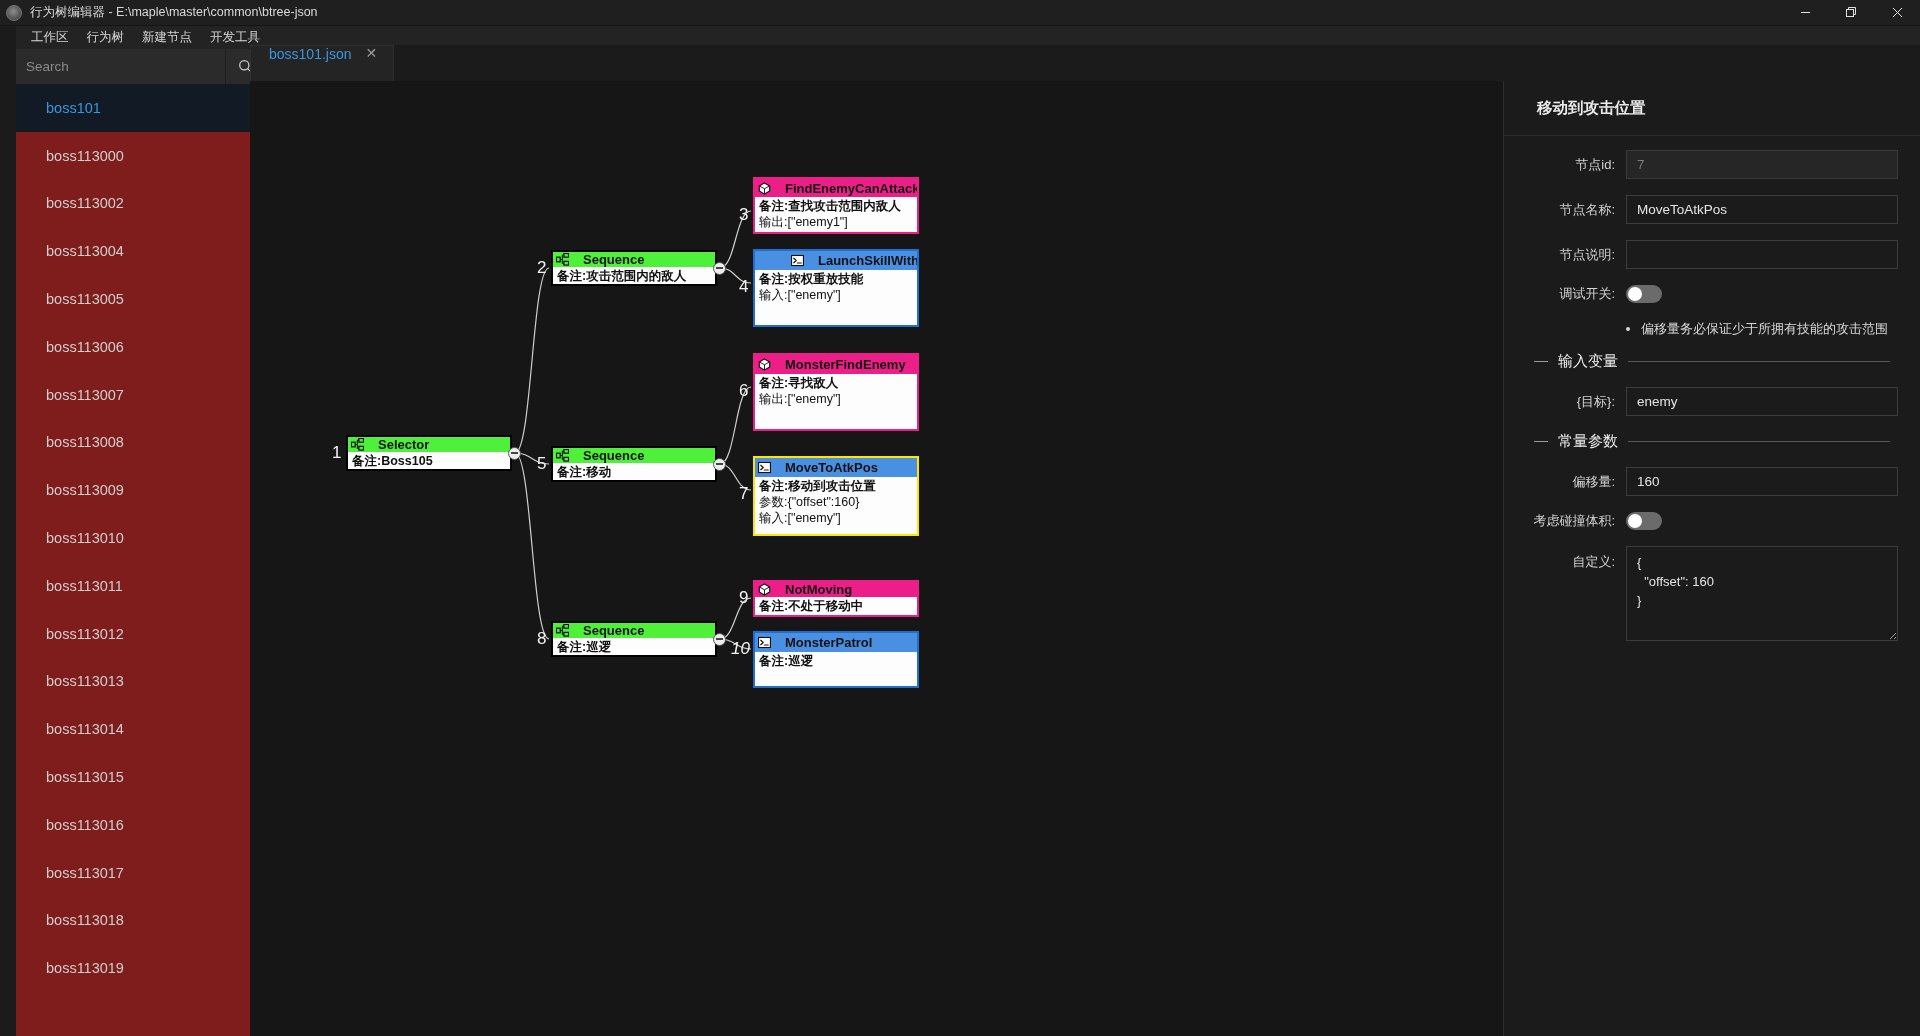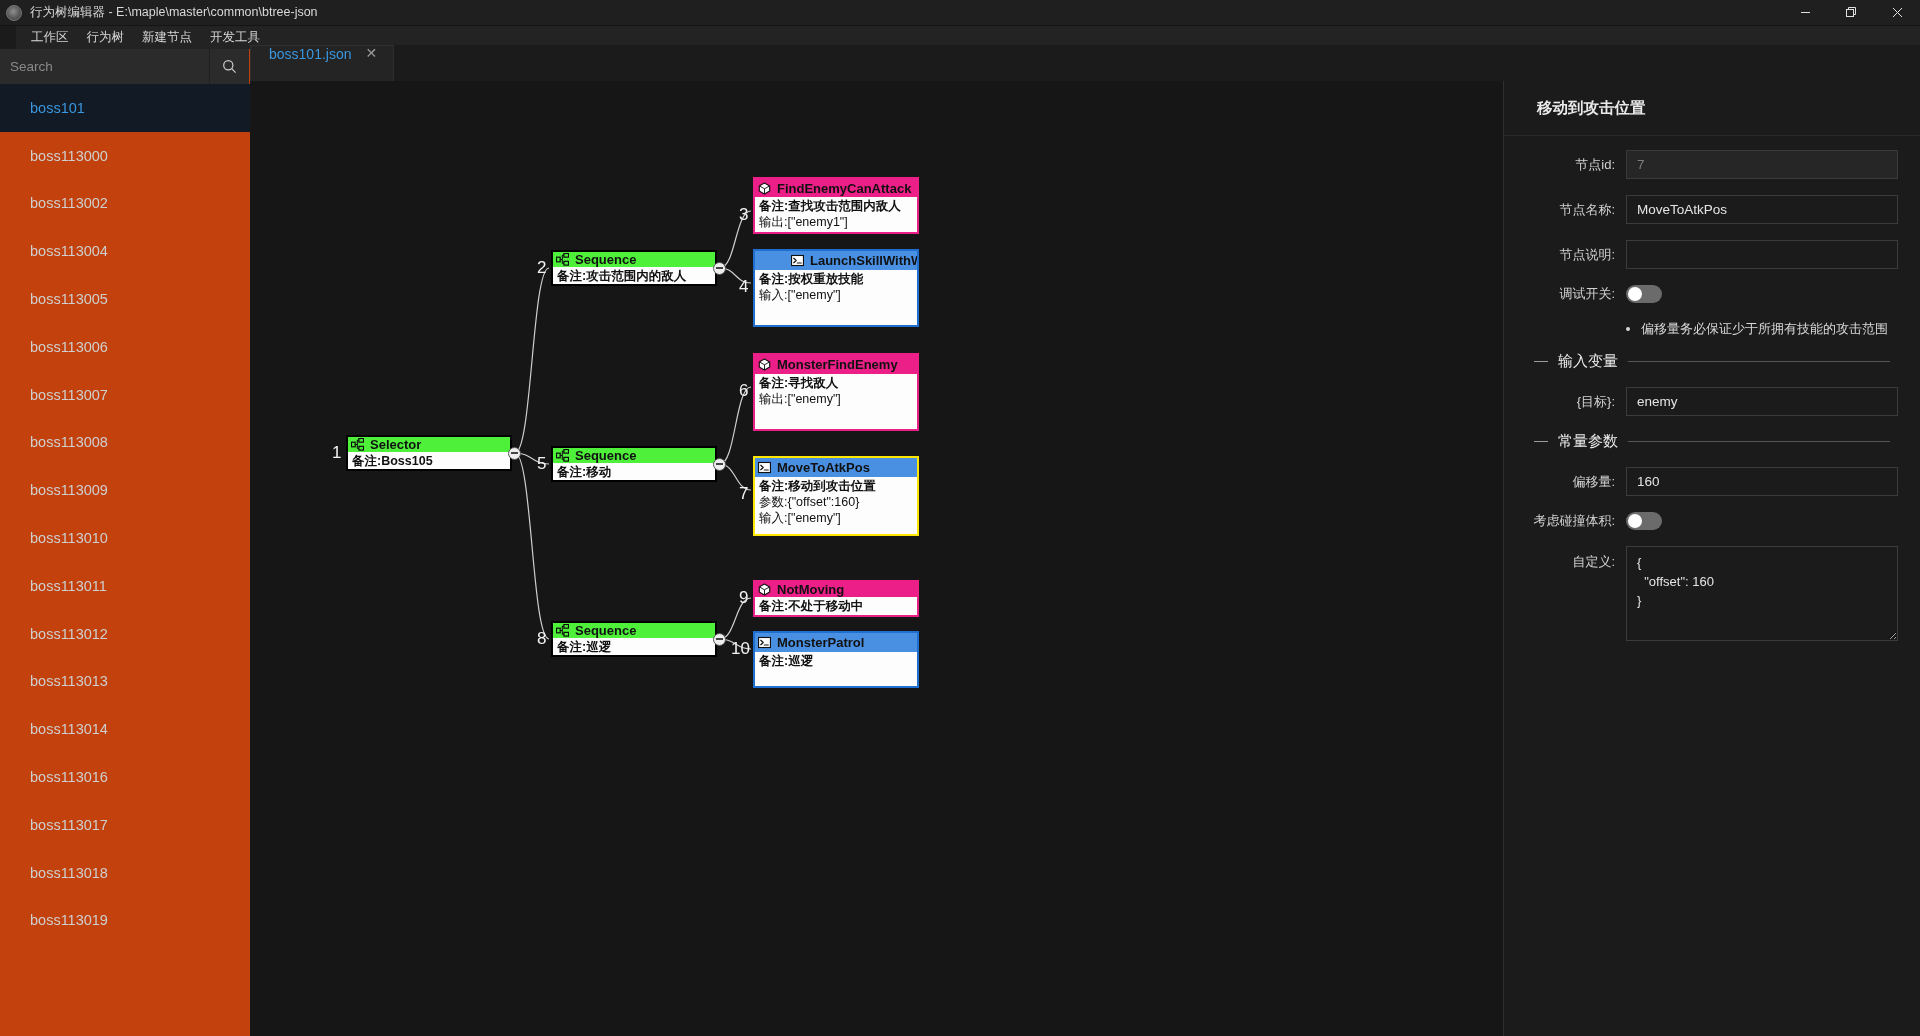--- a/index.html
+++ b/index.html
@@ -36,22 +36,22 @@
   .menubar {
     position: absolute; top: 26px; left: 16px; width: 1920px; height: 23px;
     background: #232323; display: flex; align-items: center; padding-left: 6px;
   }
   .menu-item {
     color: #d6d6d6; font-size: 12.5px; padding: 2px 9px; white-space: nowrap;
   }
 
   
   .sidebar {
-    position: absolute; top: 49px; left: 0; width: 294px; height: 987px;
-    background: #c2410c; border-right: 1px solid #2a2a2a;
+    position: absolute; top: 49px; left: 16px; width: 294px; height: 987px;
+    background: #7f1d1d; border-right: 1px solid #2a2a2a;
     overflow: hidden;
   }
   .search-row {
     display: flex; align-items: center; height: 35px; width: 249px;
     background: #2b2b2b; border-bottom: 1px solid #1a1a1a;
   }
   .search-input {
     flex: 1 1 auto; height: 35px; background: #2b2b2b; border: none; outline: none;
     color: #d2d2d2; font-size: 13.5px; padding: 0 10px;
     font-family: "Liberation Sans", sans-serif;
@@ -93,21 +93,21 @@
     position: absolute; top: 81px; left: 250px; width: 1253px; height: 955px;
     background: #161616; overflow: hidden;
   }
   .canvas svg.edges { position: absolute; inset: 0; width: 100%; height: 100%; pointer-events: none; }
 
   .bt-node {
     position: absolute; background: #fdfdfd; border: 2px solid #000;
     display: flex; flex-direction: column; overflow: hidden;
   }
   .bt-head {
-    display: flex; align-items: center; gap: 6px;
+    display: flex; align-items: center; gap: 14px;
     height: 19px; padding: 0 3px;
     font-size: 13px; font-weight: bold; color: #111;
     white-space: nowrap;
   }
   .bt-body { flex: 1 1 auto; padding: 1px 4px 2px 4px; }
   .bt-line { font-size: 12.5px; color: #111; line-height: 16px; white-space: nowrap; }
   .bt-line.bold { font-weight: bold; }
   .bt-ico { width: 13px; height: 13px; flex: 0 0 auto; display: block; }
 
   .node-num {
@@ -264,20 +264,23 @@
           <span>boss113011</span>
         </div>
         <div class="tree-item">
           <span>boss113012</span>
         </div>
         <div class="tree-item">
           <span>boss113013</span>
         </div>
         <div class="tree-item">
           <span>boss113014</span>
+        </div>
+        <div class="tree-item">
+          <span>boss113015</span>
         </div>
         <div class="tree-item">
           <span>boss113016</span>
         </div>
         <div class="tree-item">
           <span>boss113017</span>
         </div>
         <div class="tree-item">
           <span>boss113018</span>
         </div>
@@ -448,21 +451,21 @@
             <rect x="0.6" y="1.6" width="12.8" height="10.8" fill="#fff" stroke="#111" stroke-width="1.2"></rect>
             <path d="M3 4.6 L5.6 7 L3 9.4" fill="none" stroke="#111" stroke-width="1.3" stroke-linecap="round" stroke-linejoin="round"></path>
             <line x1="6.8" y1="9.7" x2="11" y2="9.7" stroke="#111" stroke-width="1.3" stroke-linecap="round"></line>
           </svg>
           <span>MonsterPatrol</span>
         </div>
         <div class="bt-body">
           <div class="bt-line bold">备注:巡逻</div>
         </div>
       </div>
-      <div class="node-num" style="left: 481px; top: 558px;">10</div>
+      <div class="node-num" style="left: 481px; top: 558px; font-style: italic;">10</div>
     </div>
 
   <div class="props">
     <div class="props-title">移动到攻击位置</div>
     <div class="props-body">
 
       <div class="frow">
         <div class="flabel">节点id:</div>
         <input class="finput disabled" readonly="" value="7" style="">
       </div>

